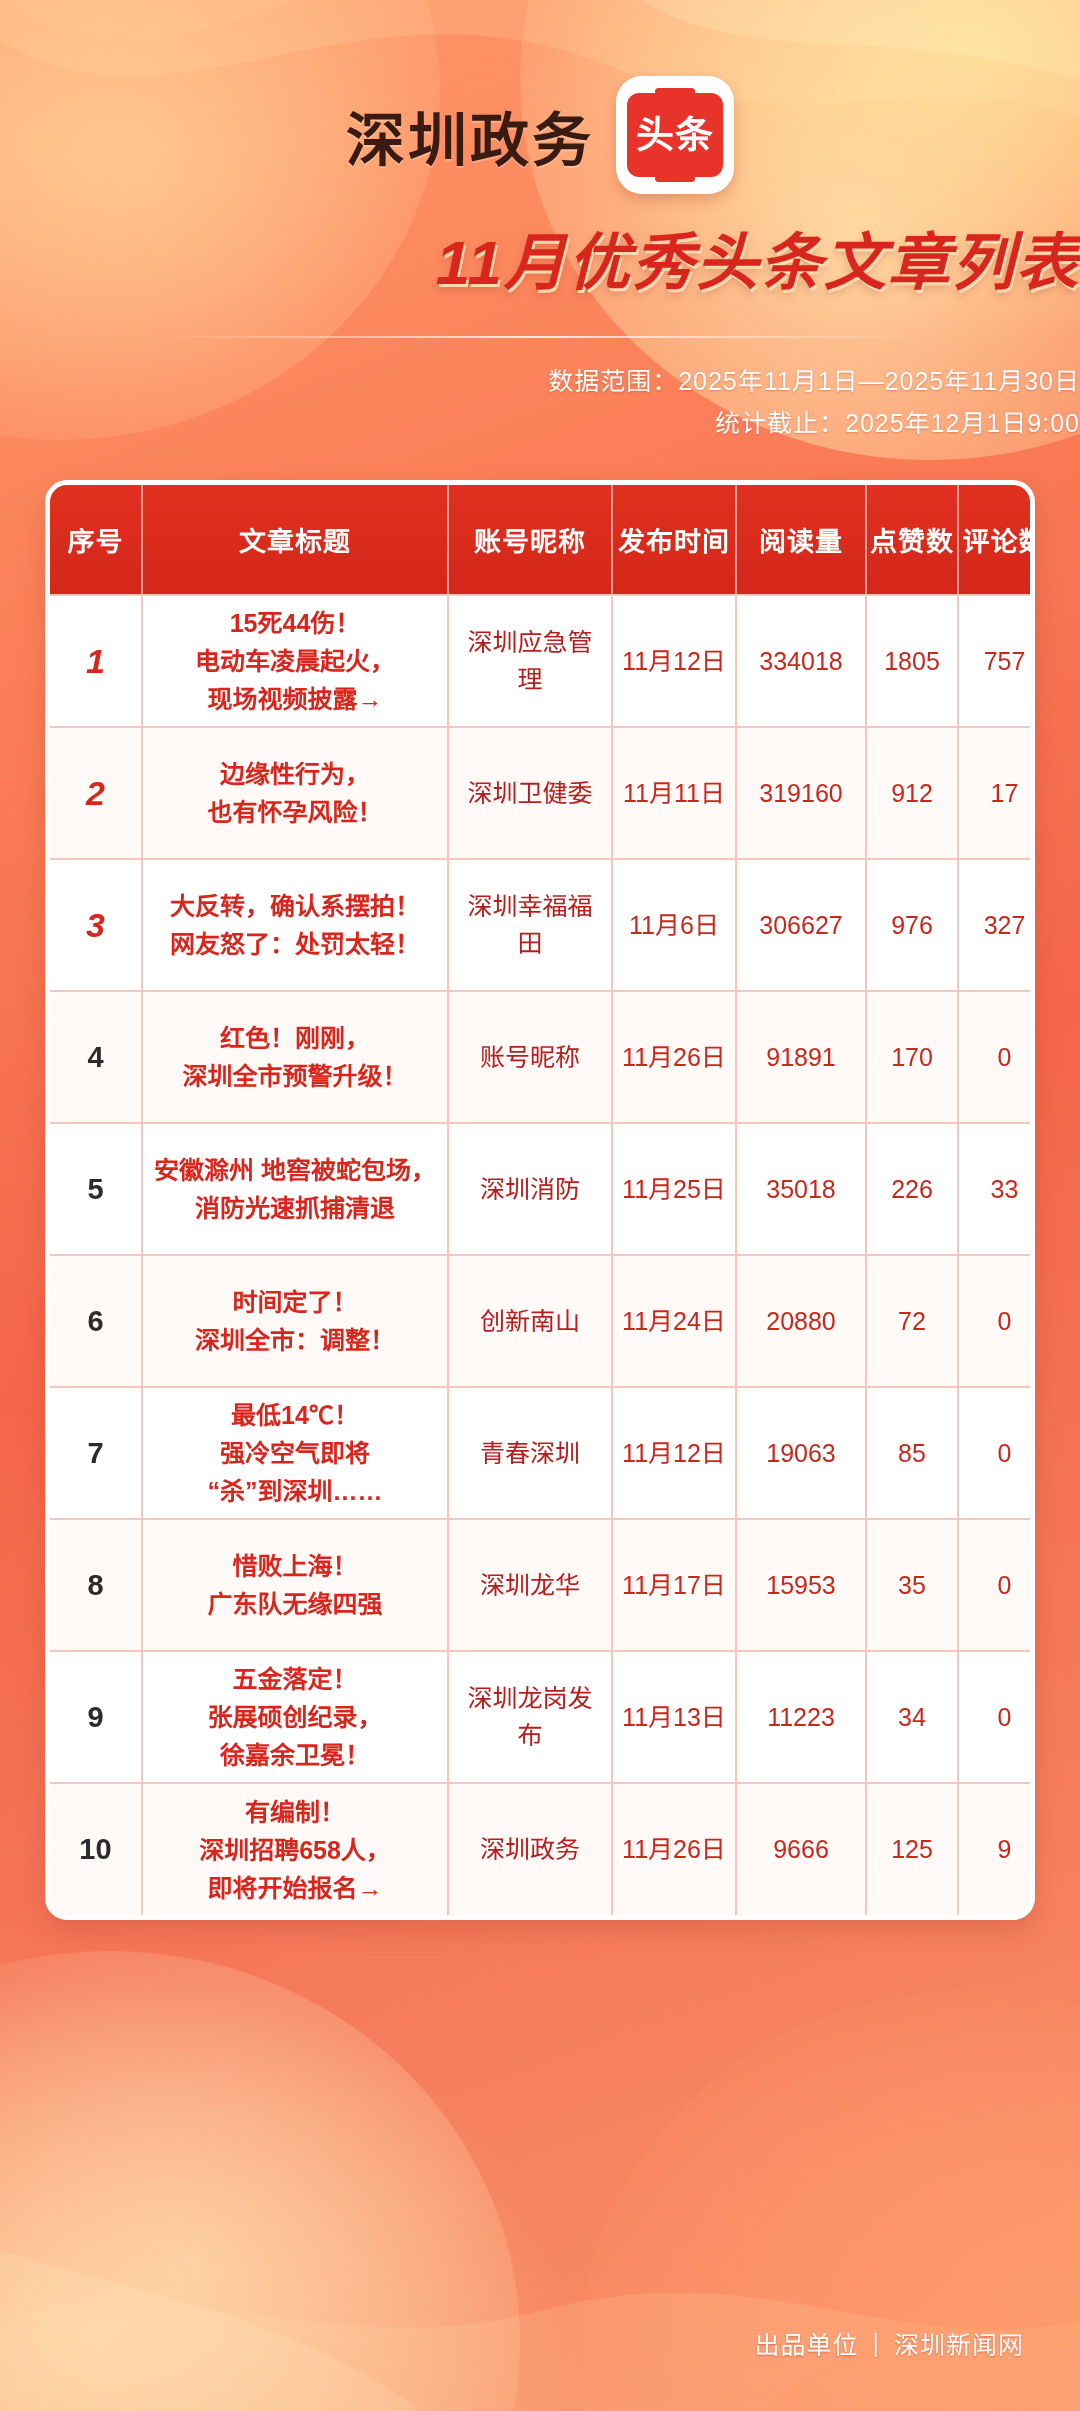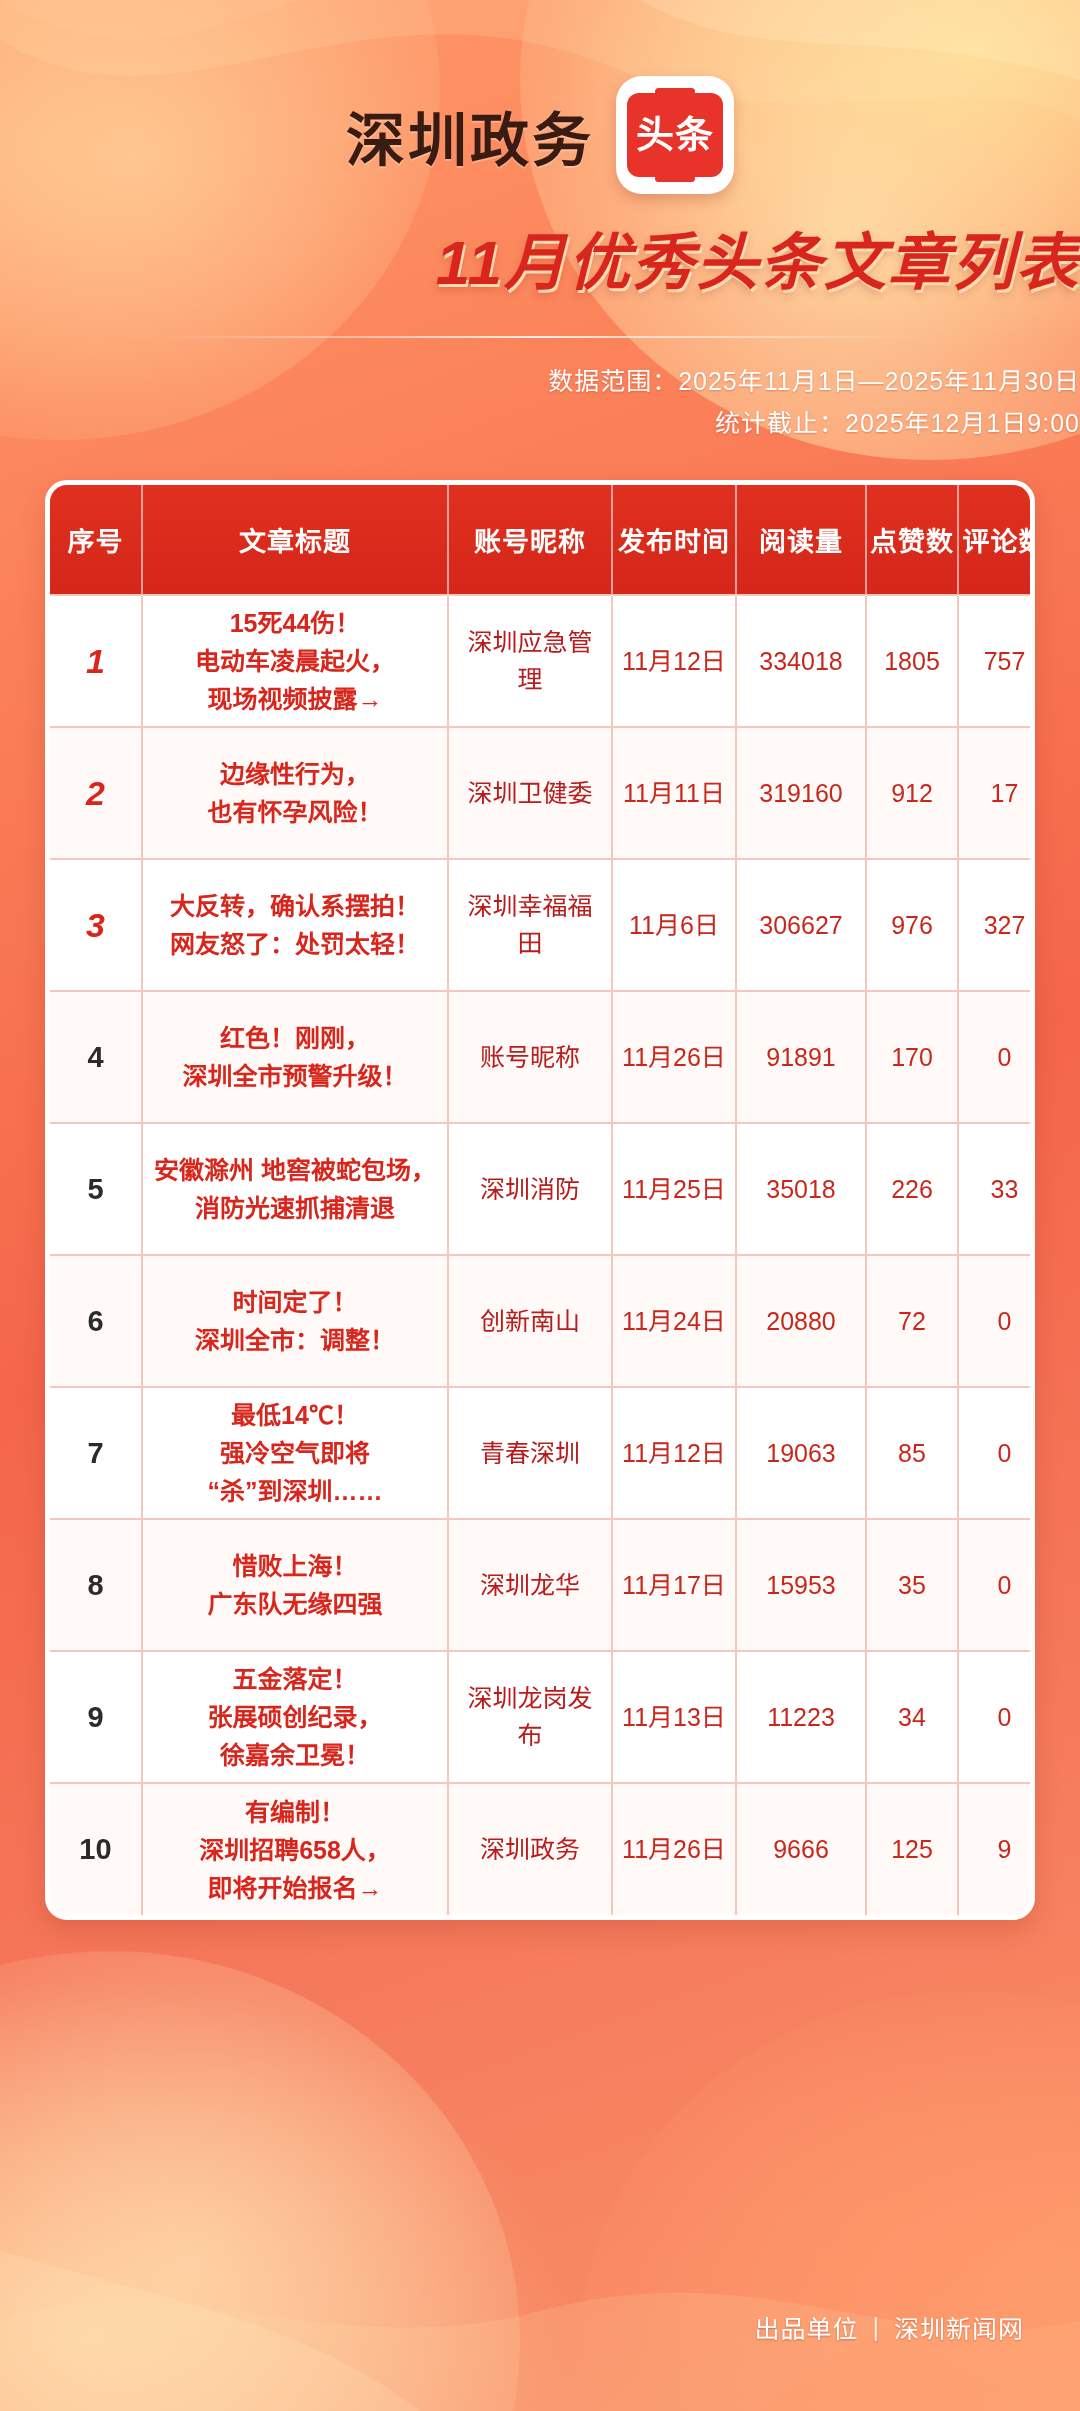--- a/index.html
+++ b/index.html
@@ -205,21 +205,21 @@
   col.c-account { width: 164px; }
   col.c-date { width: 124px; }
   col.c-reads { width: 130px; }
   col.c-likes { width: 92px; }
   col.c-comments { width: 92px; }
 
   
   .footer {
     position: absolute;
     right: 56px;
-    bottom: 66px;
+    bottom: 50px;
     z-index: 3;
     color: #ffffff;
     font-size: 25px;
     letter-spacing: 1px;
     text-shadow: 0 1px 2px rgba(150,45,25,0.4);
     display: flex;
     align-items: center;
     gap: 14px;
   }
   .footer .sep { opacity: 0.8; }

